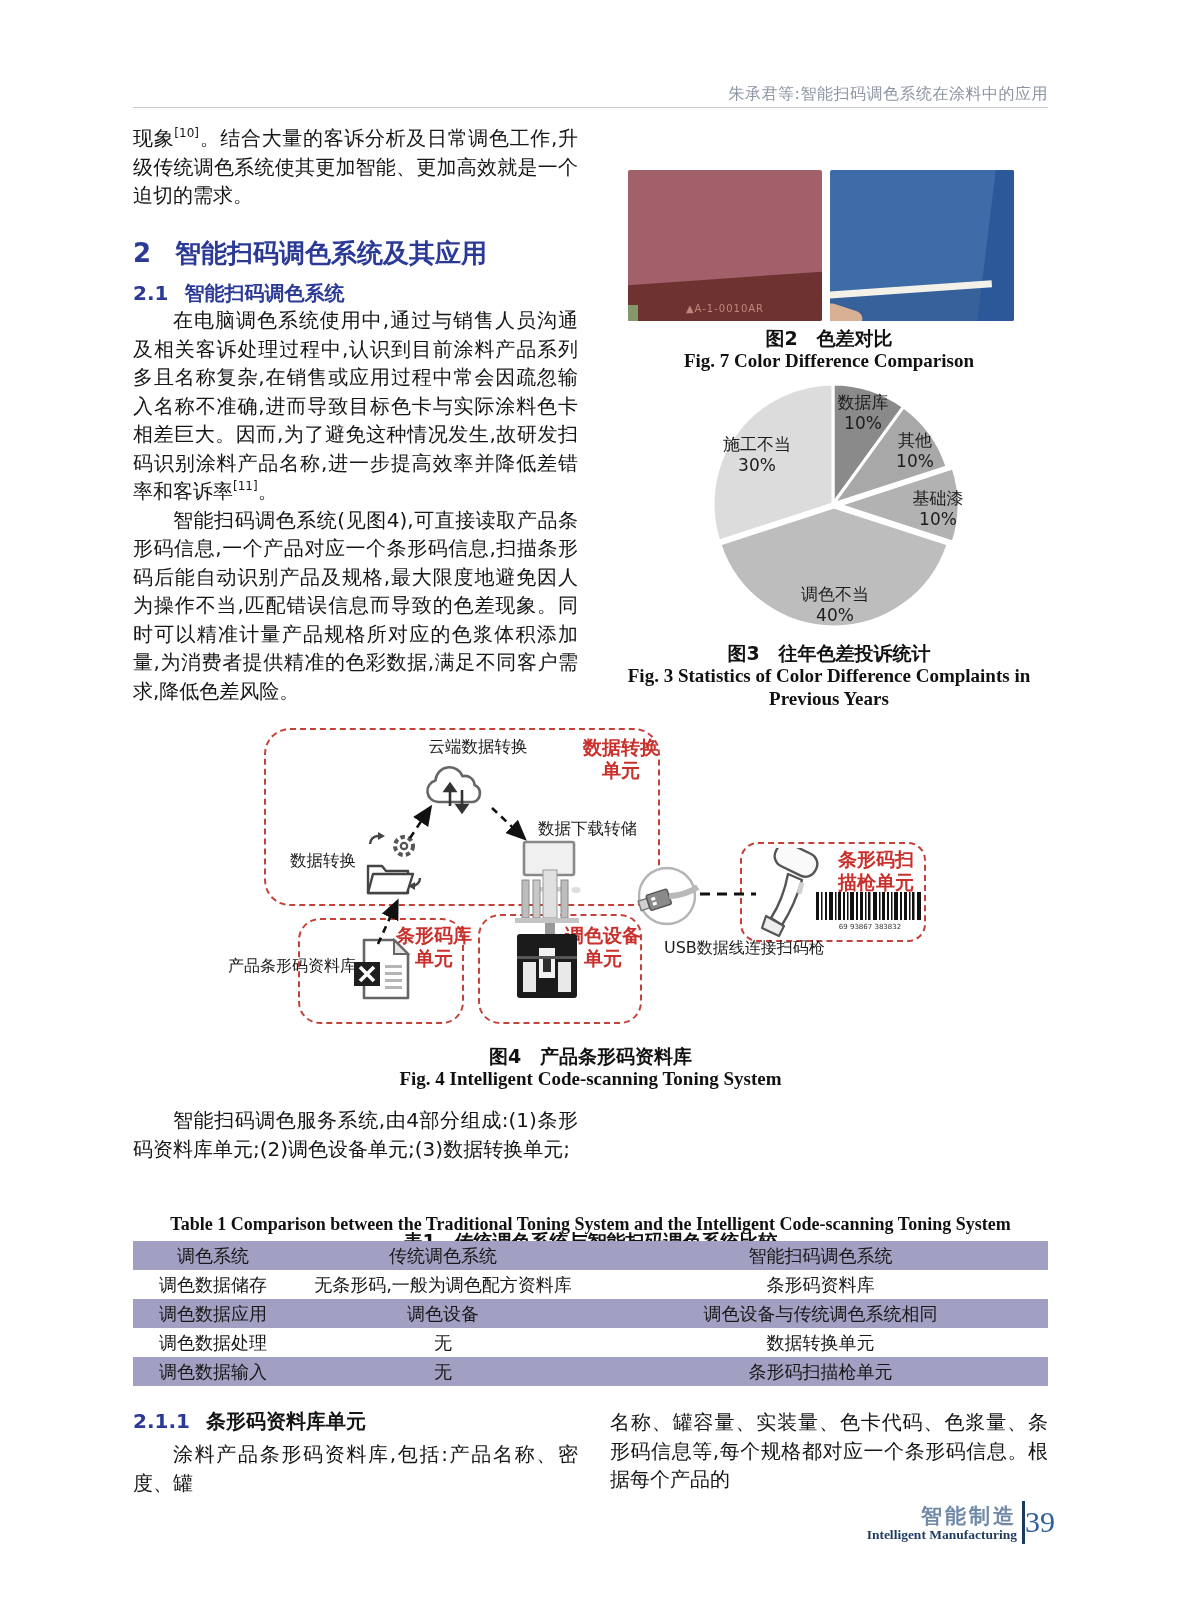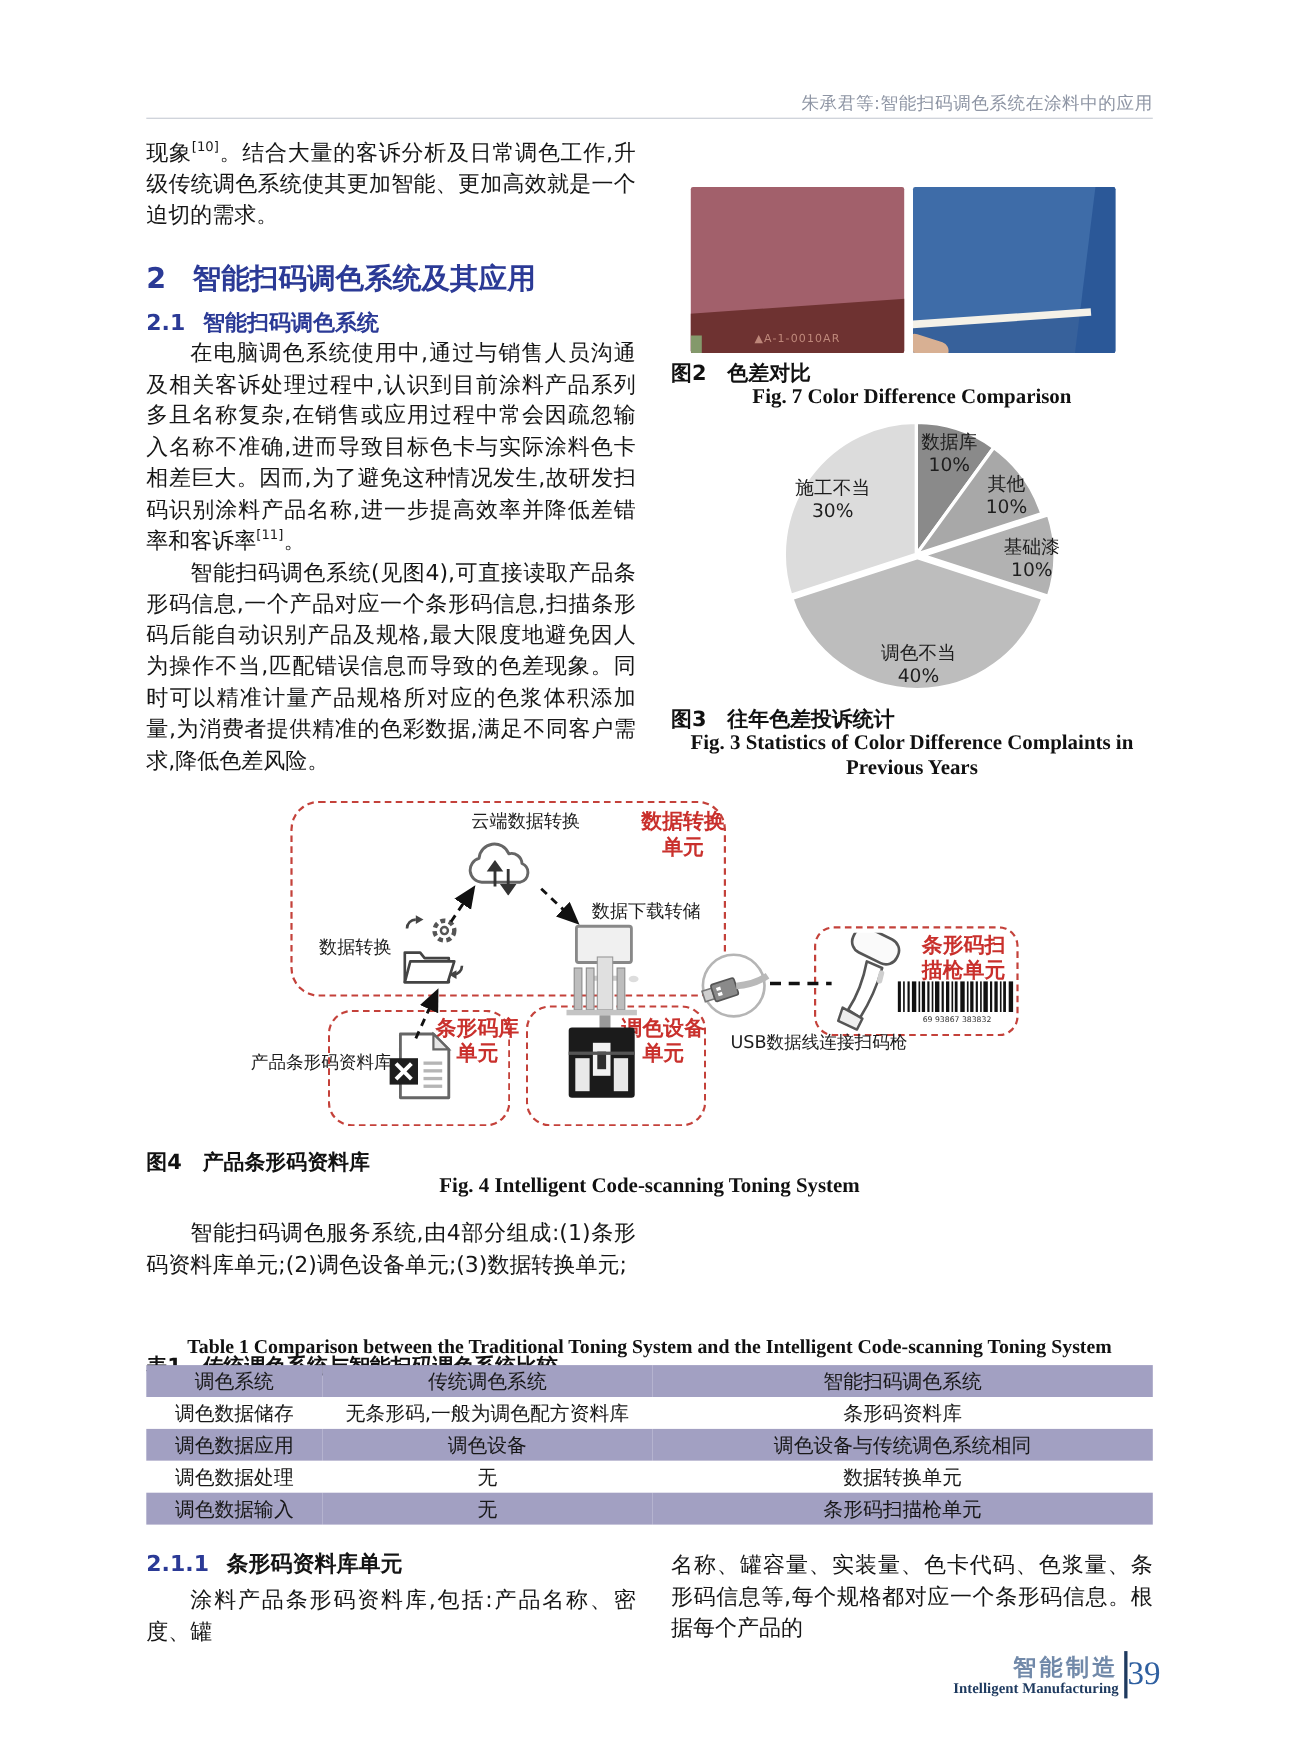--- a/index.html
+++ b/index.html
@@ -35,21 +35,21 @@
   .photo-blue { left:202px; width:184px; background:#3e6ca8; }
   .photo-blue .edge { position:absolute; right:-22px; top:-12px; width:52px; height:220px;
                       background:#2b5898; transform:rotate(7deg); }
   .photo-blue .stripe { position:absolute; left:-6px; top:116px; width:168px; height:7px;
                         background:#f4f1e8; transform:rotate(-4deg); }
   .photo-blue .lower { position:absolute; left:-6px; top:122px; width:170px; height:70px;
                        background:rgba(15,35,80,.14); transform:rotate(-4deg); }
   .photo-blue .finger { position:absolute; left:-8px; bottom:-8px; width:40px; height:22px;
                         background:#d8b093; transform:rotate(18deg); border-radius:8px; }
 
-  .cap-zh { font-weight:bold; font-size:19px; color:#111; text-align:left; }
+  .cap-zh { font-weight:bold; font-size:19px; color:#111; text-align:center; }
   .cap-en { font-family:"Liberation Serif", serif; font-weight:bold; font-size:19px; color:#111; text-align:center; }
   .fig2-cap-zh { position:absolute; left:610px; top:326px; width:438px; }
   .fig2-cap-en { position:absolute; left:610px; top:350px; width:438px; }
   .fig3-cap-zh { position:absolute; left:610px; top:641px; width:438px; }
   .fig3-cap-en1 { position:absolute; left:610px; top:665px; width:438px; }
   .fig3-cap-en2 { position:absolute; left:610px; top:688px; width:438px; }
 
   
   .pie-svg { position:absolute; left:702px; top:373px; }
   .pie-label { position:absolute; transform:translateX(-50%); text-align:center;

